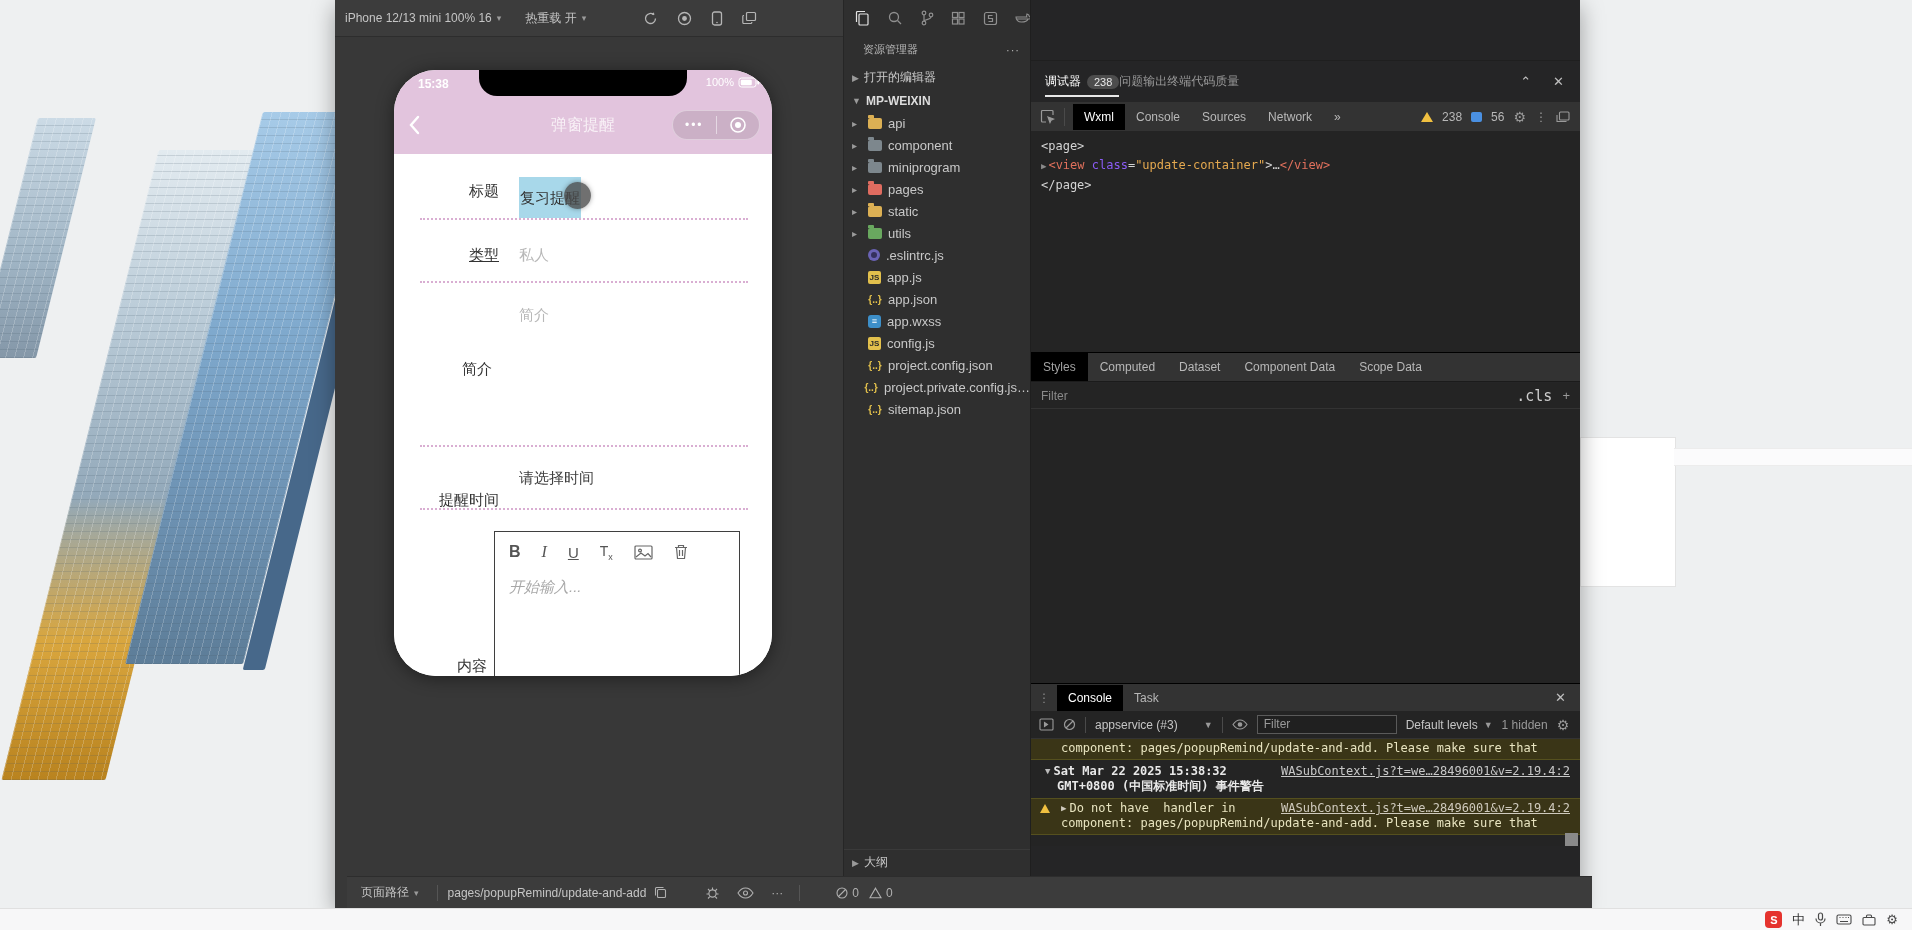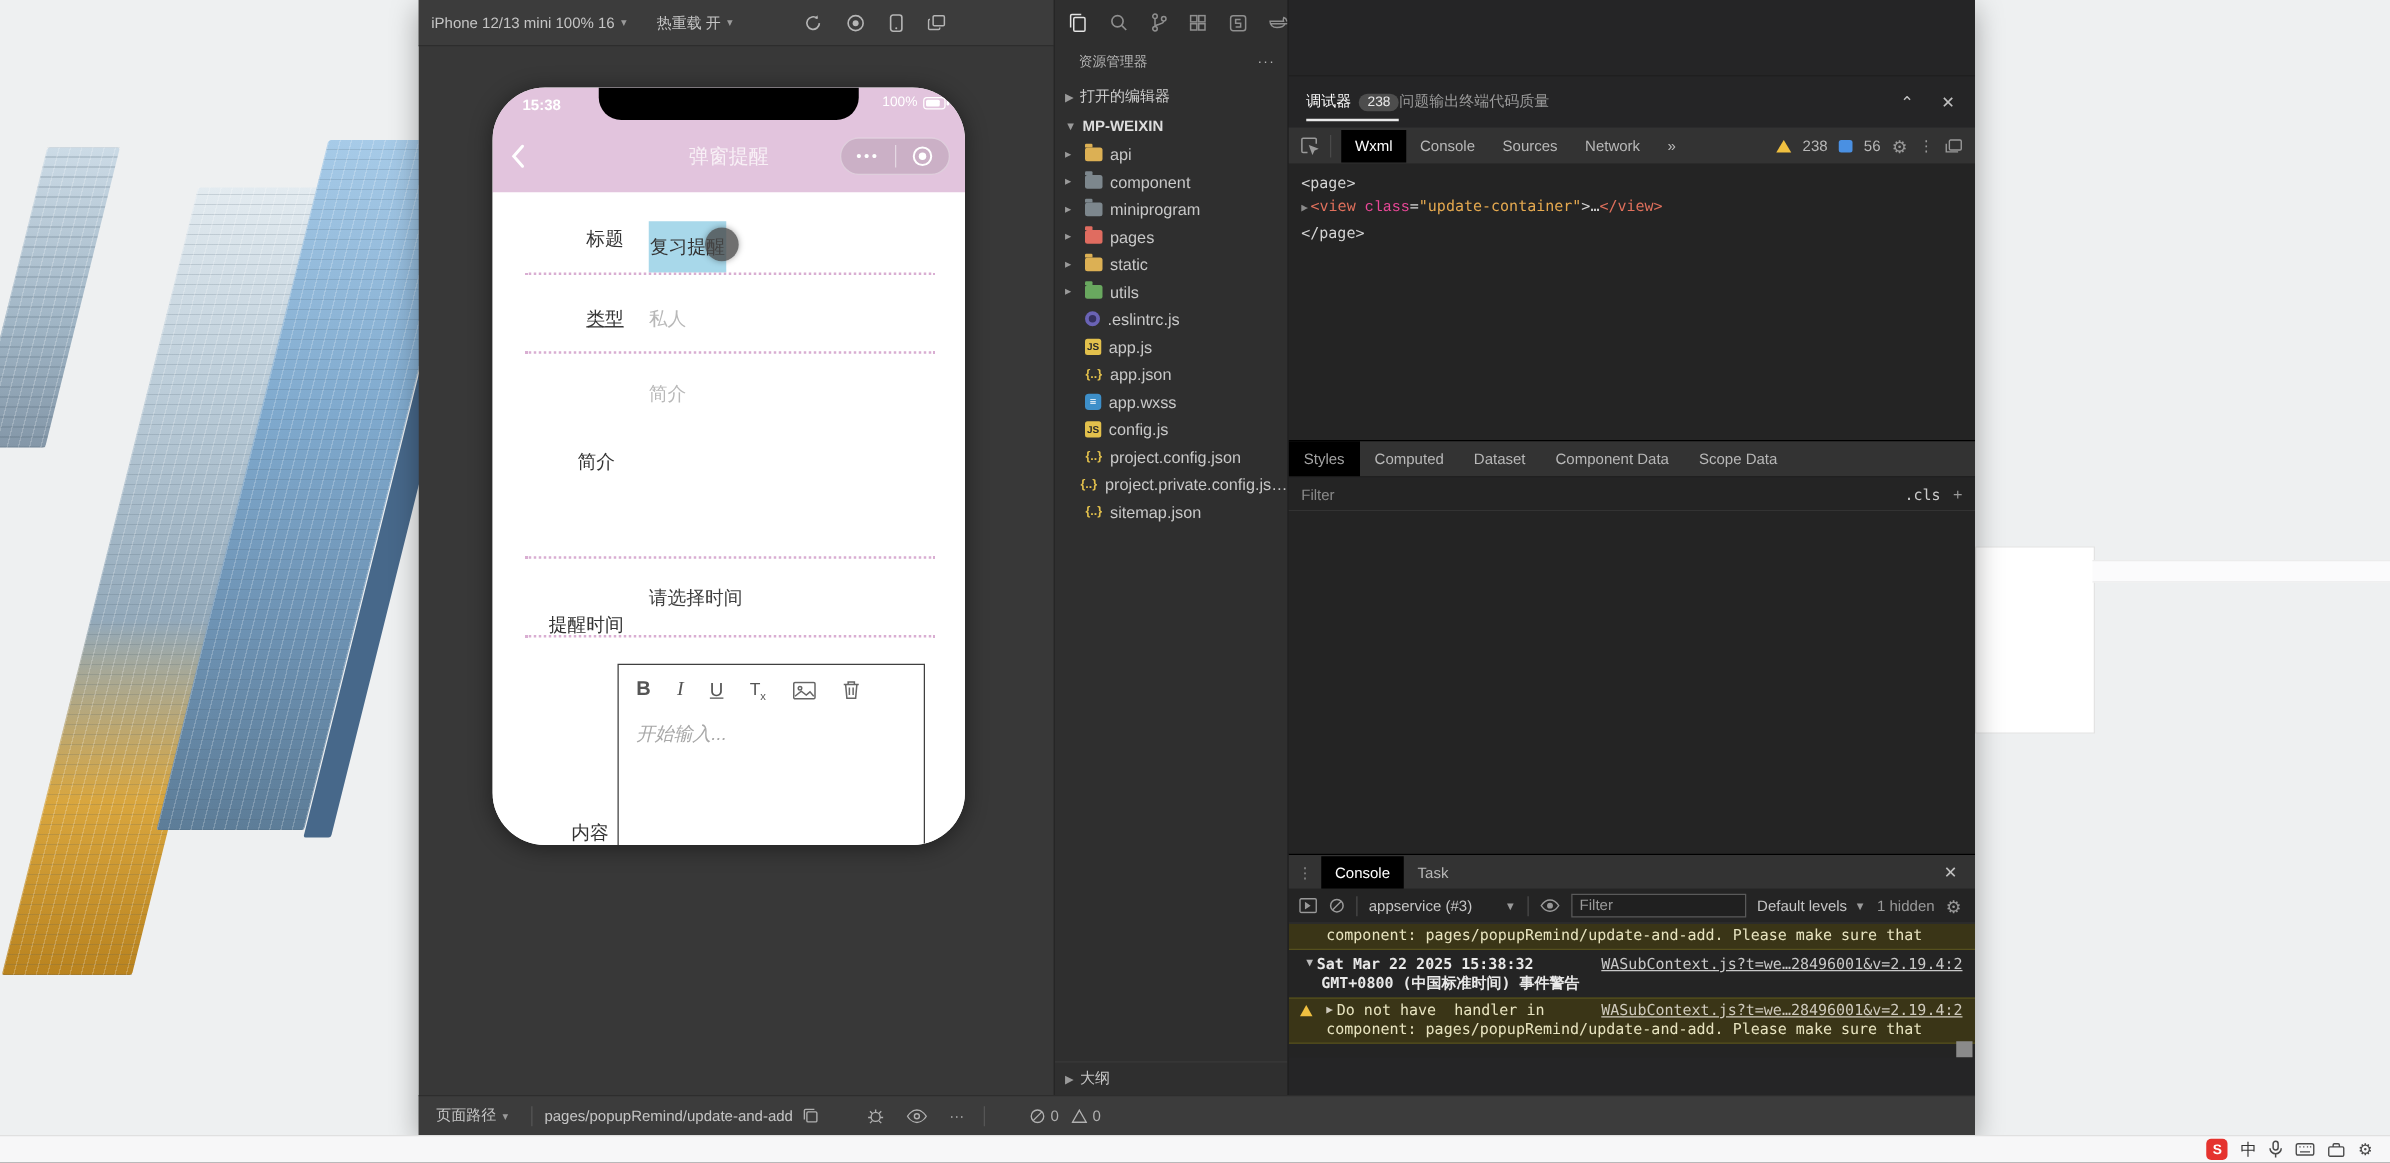--- a/index.html
+++ b/index.html
@@ -106,27 +106,27 @@
   .dbg-winbtns{margin-left:auto;display:flex;gap:22px;padding-right:16px;color:#c0c0c0;font-size:13px;}
   .cdt-row{position:absolute;left:0;top:102px;right:0;height:29px;background:#333;border-bottom:1px solid #1b1b1b;display:flex;align-items:center;font-size:12px;color:#b8b8b8;}
   .cdt-row .insp{padding:0 9px;color:#9a9a9a;}
   .cdt-row .sep{width:1px;height:18px;background:#4a4a4a;margin-right:8px;}
   .cdt-tab{padding:6px 11px;}
   .cdt-tab.on{background:#000;color:#fff;}
   .cdt-right{margin-left:auto;display:flex;align-items:center;gap:9px;padding-right:10px;}
   .warn-tri{width:0;height:0;border-left:6px solid transparent;border-right:6px solid transparent;border-bottom:10px solid #f0c040;}
   .msg-sq{width:11px;height:10px;background:#4a90e2;border-radius:2px;}
   .code{position:absolute;left:0;top:131px;right:0;height:221px;background:#242424;font-family:"DejaVu Sans Mono",monospace;font-size:12px;line-height:19px;padding:6px 0 0 10px;box-sizing:border-box;}
-  .tk-tag{color:#e0705c;} .tk-attr{color:#ec4899;font-family:Liberation Mono, monospace;} .tk-val{color:#e5a94f;} .tk-pl{color:#d4d4d4;}
+  .tk-tag{color:#e0705c;} .tk-attr{color:#8b5cf6;} .tk-val{color:#e5a94f;} .tk-pl{color:#d4d4d4;}
   .code .exp{color:#8a8a8a;font-size:9px;margin-right:2px;}
   .styles-tabs{position:absolute;left:0;top:352px;right:0;height:30px;background:#333;border-top:1px solid #000;border-bottom:1px solid #1b1b1b;display:flex;align-items:center;font-size:12px;color:#b8b8b8;box-sizing:border-box;}
   .styles-tab{padding:7px 12px;}
   .styles-tab.on{background:#000;color:#a3a3a3;}
   .filter-row{position:absolute;left:0;top:383px;right:0;height:26px;background:#242424;border-bottom:1px solid #333;display:flex;align-items:center;font-size:12px;color:#8a8a8a;padding:0 10px;box-sizing:border-box;}
-  .filter-row .cls{margin-left:auto;color:#ccc;font-family:"DejaVu Sans Mono",monospace;font-size:12px;}
+  .filter-row .cls{margin-left:auto;color:#ccc;font-family:"DejaVu Sans Mono",monospace;font-size:15px;}
   .filter-row .plus{color:#999;margin-left:10px;font-size:13px;}
   .styles-empty{position:absolute;left:0;top:409px;right:0;height:274px;background:#242424;}
   .con-tabs{position:absolute;left:0;top:683px;right:0;height:28px;background:#333;border-top:1px solid #000;display:flex;align-items:center;font-size:12px;color:#b8b8b8;box-sizing:border-box;}
   .con-tabs .kebab{color:#8a8a8a;padding:0 7px;font-size:12px;}
   .con-tabs .x{margin-left:auto;padding-right:14px;color:#c0c0c0;font-size:13px;}
   .con-bar{position:absolute;left:0;top:711px;right:0;height:28px;background:#242424;border-bottom:1px solid #333;display:flex;align-items:center;gap:9px;font-size:12px;color:#c5c5c5;padding:0 8px;box-sizing:border-box;}
   .con-bar .sel{display:flex;align-items:center;gap:26px;}
   .con-bar .fbox{width:132px;height:17px;background:#202020;border:1px solid #5a5a5a;color:#9a9a9a;font-size:12px;padding-left:6px;line-height:17px;}
   .con-bar .dim{color:#999;}
   .con-msgs{position:absolute;left:0;top:739px;right:0;bottom:30px;background:#242424;font-family:"DejaVu Sans Mono",monospace;font-size:12px;line-height:15px;overflow:hidden;}
@@ -271,21 +271,21 @@
                 </span>
             </div>
             <div class="eph">开始输入...</div>
           </div>
 
           <div class="submit">提交</div>
           <div class="homebar"></div>
         </div>
       </div>
 
-      <div class="abs bstrip" style="width:1245px;">
+      <div class="abs bstrip" style="width:1245px;margin-left:12px;">
         <span>页面路径</span>
         <span class="caret">▾</span>
         <span class="vdiv"></span>
         <span>pages/popupRemind/update-and-add</span>
         <span class="ic" style="margin-left:8px;color:#b0b0b0;">
             <svg width="13" height="13" viewBox="0 0 13 13" fill="none" stroke="currentColor" stroke-width="1.1">
               <rect x="3.5" y="3.5" width="8" height="8" rx="1"></rect>
               <path d="M9.5 1.5h-7a1 1 0 0 0-1 1v7"></path>
             </svg>
           </span>

